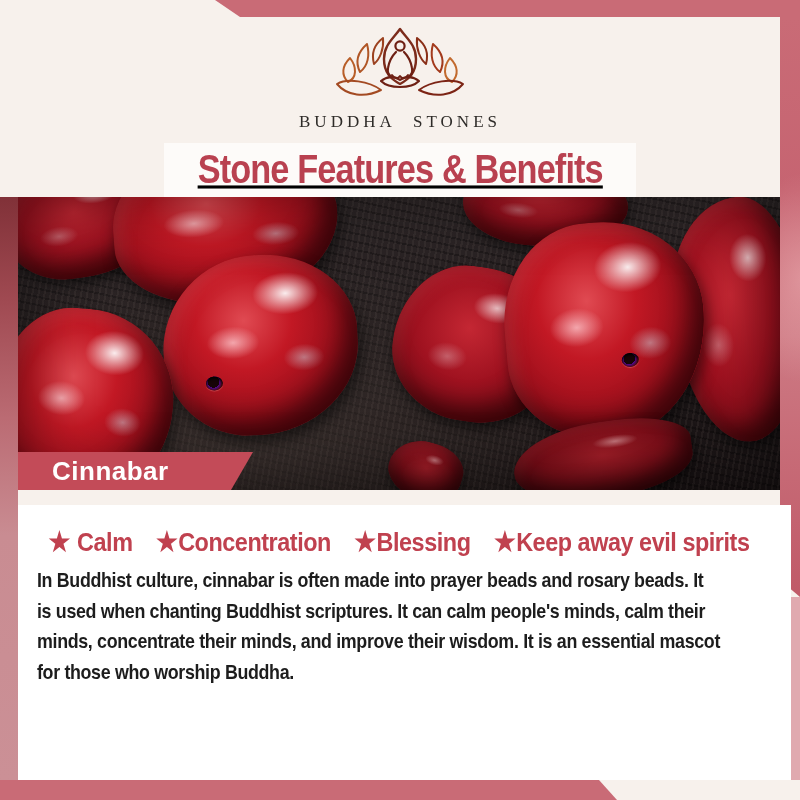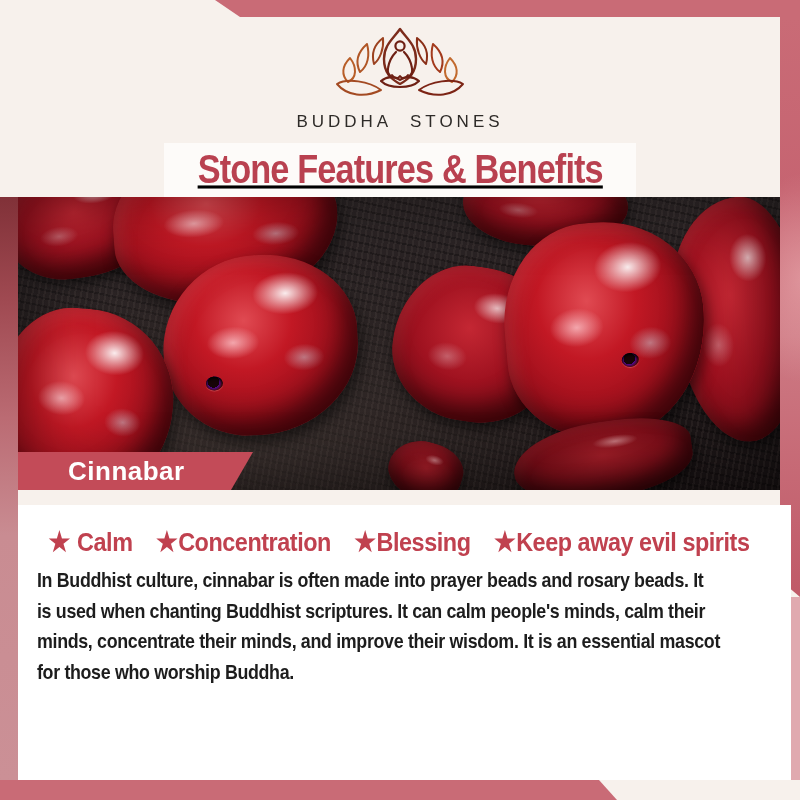--- a/index.html
+++ b/index.html
@@ -36,21 +36,21 @@
     position:absolute; left:0; top:780px; width:800px; height:20px;
     background:#c96b76;
     clip-path:polygon(0 0, 599px 0, 617px 20px, 0 20px);
   }
 
   
   .logo { position:absolute; left:325px; top:26px; width:150px; height:88px; }
   .brand-name {
     position:absolute; left:0; top:112px; width:800px;
     text-align:center;
-    font-family:Liberation Sans, sans-serif;
+    font-family:Liberation Serif, serif;
     font-size:17px; letter-spacing:4px; word-spacing:10px;
     color:#2e2b28;
   }
 
   
   .title-banner {
     position:absolute; left:164px; top:143px; width:472px; height:54px;
     background:#fdfbf9;
     display:flex; align-items:center; justify-content:center;text-decoration:underline;
   }
@@ -101,21 +101,21 @@
     background:radial-gradient(circle at 45% 40%, #170406 45%, #4e0990 0, #4e0910 70%, rgba(130,25,32,0) 100%);
     box-shadow:inset 0 2px 3px #000, 0 1px 1px rgba(255,160,160,.35);
   }
 
   
   .stone-ribbon {
     position:absolute; left:18px; top:452px; width:235px; height:38px;
     background:#c34b58;
     clip-path:polygon(0 0, 235px 0, 213px 38px, 0 38px);
     display:flex; align-items:center;
-    padding-left:50px; z-index:6;
+    padding-left:34px; z-index:6;
   }
   .stone-ribbon-label {
     color:#ffffff; font-size:26px; font-weight:bold; letter-spacing:.5px;
   }
 
   
   .content-box {
     position:absolute; left:18px; top:505px; width:773px; height:275px;
     background:#ffffff;
   }

